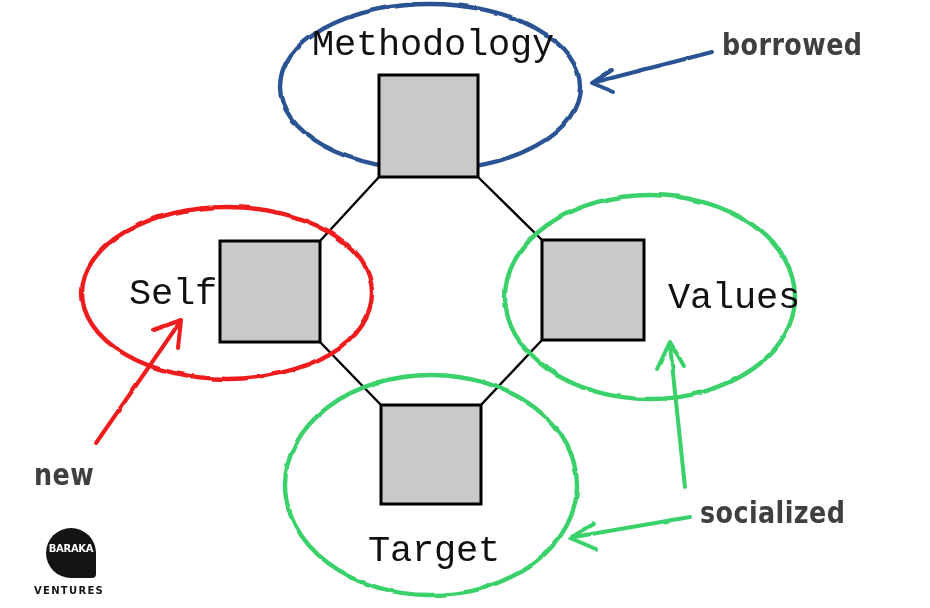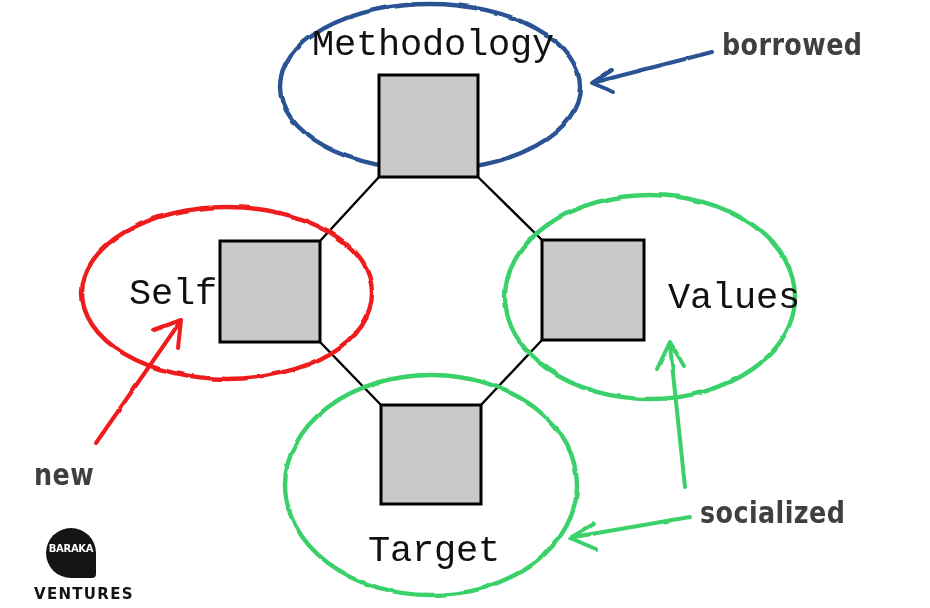--- a/index.html
+++ b/index.html
@@ -48,21 +48,21 @@
     color:#ffffff;
     font-family:"DejaVu Sans", sans-serif;
     font-size:10px;font-weight:bold;
     letter-spacing:-0.3px;
   }
   .logo-sub{
     position:absolute;left:0;top:57px;
     width:92px;text-align:left;
     color:#141414;
     font-family:"DejaVu Sans", sans-serif;
-    font-size:15px;font-weight:bold;
+    font-size:10px;font-weight:bold;
     letter-spacing:1.3px;
   }
 </style>
 </head>
 <body>
 
 <svg id="canvas" viewBox="0 0 930 608">
   <defs>
     <filter id="rough" x="-20%" y="-20%" width="140%" height="140%">
       <feTurbulence type="fractalNoise" baseFrequency="0.035" numOctaves="3" seed="7" result="n"></feTurbulence>

